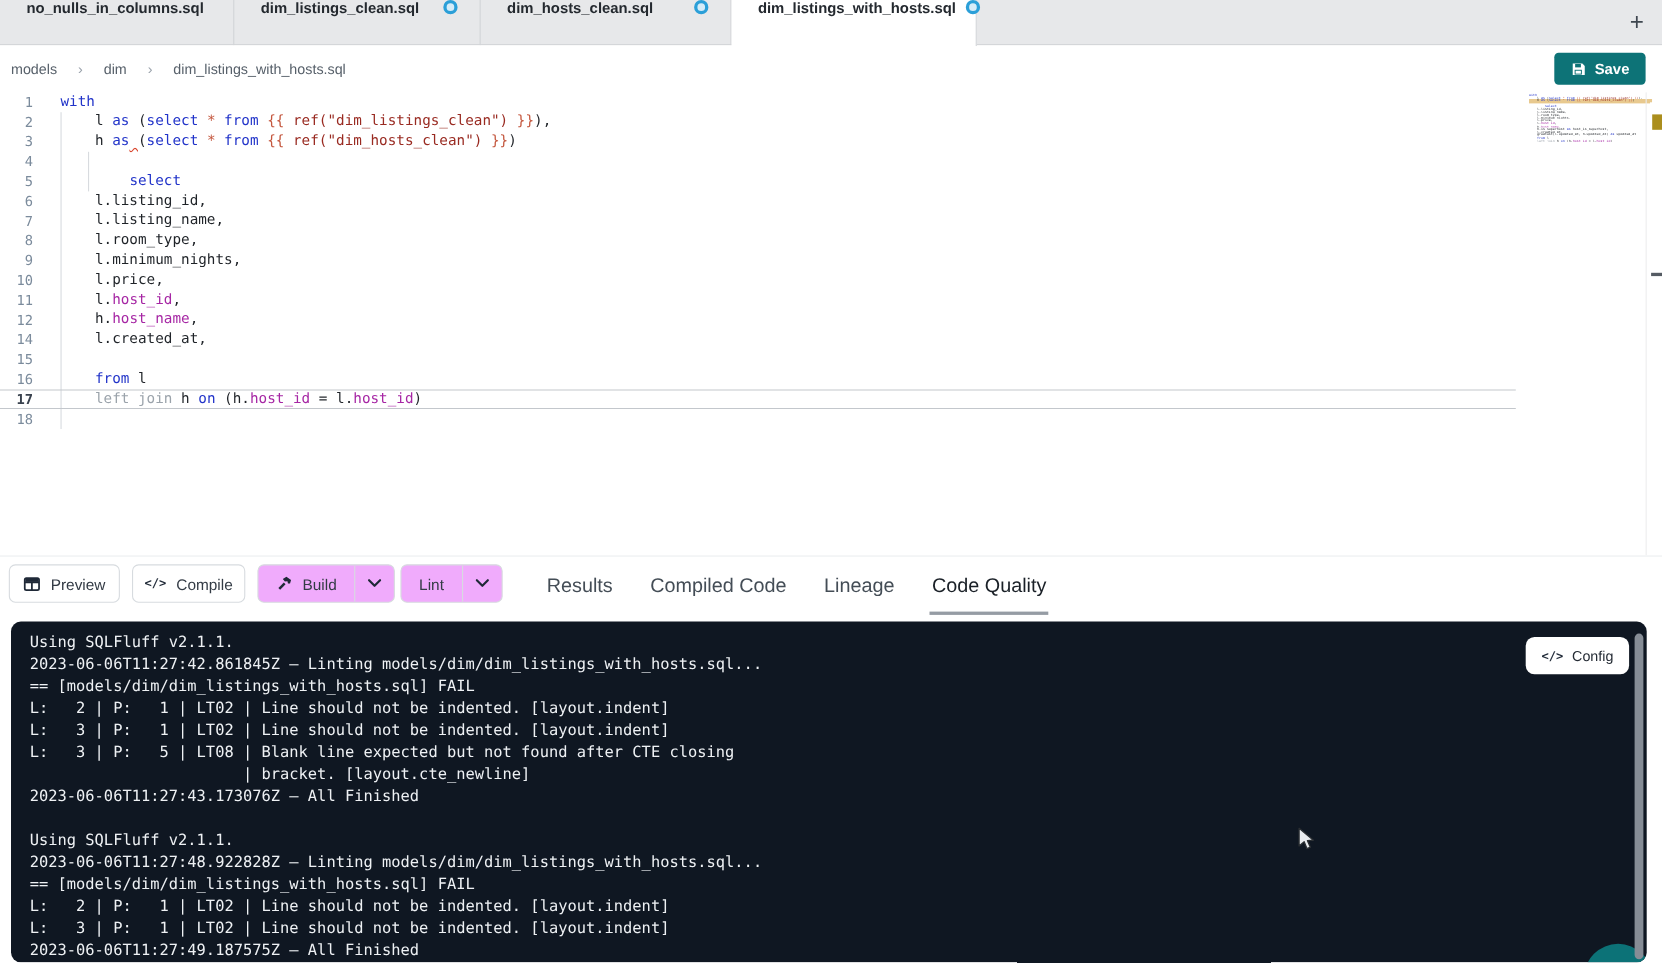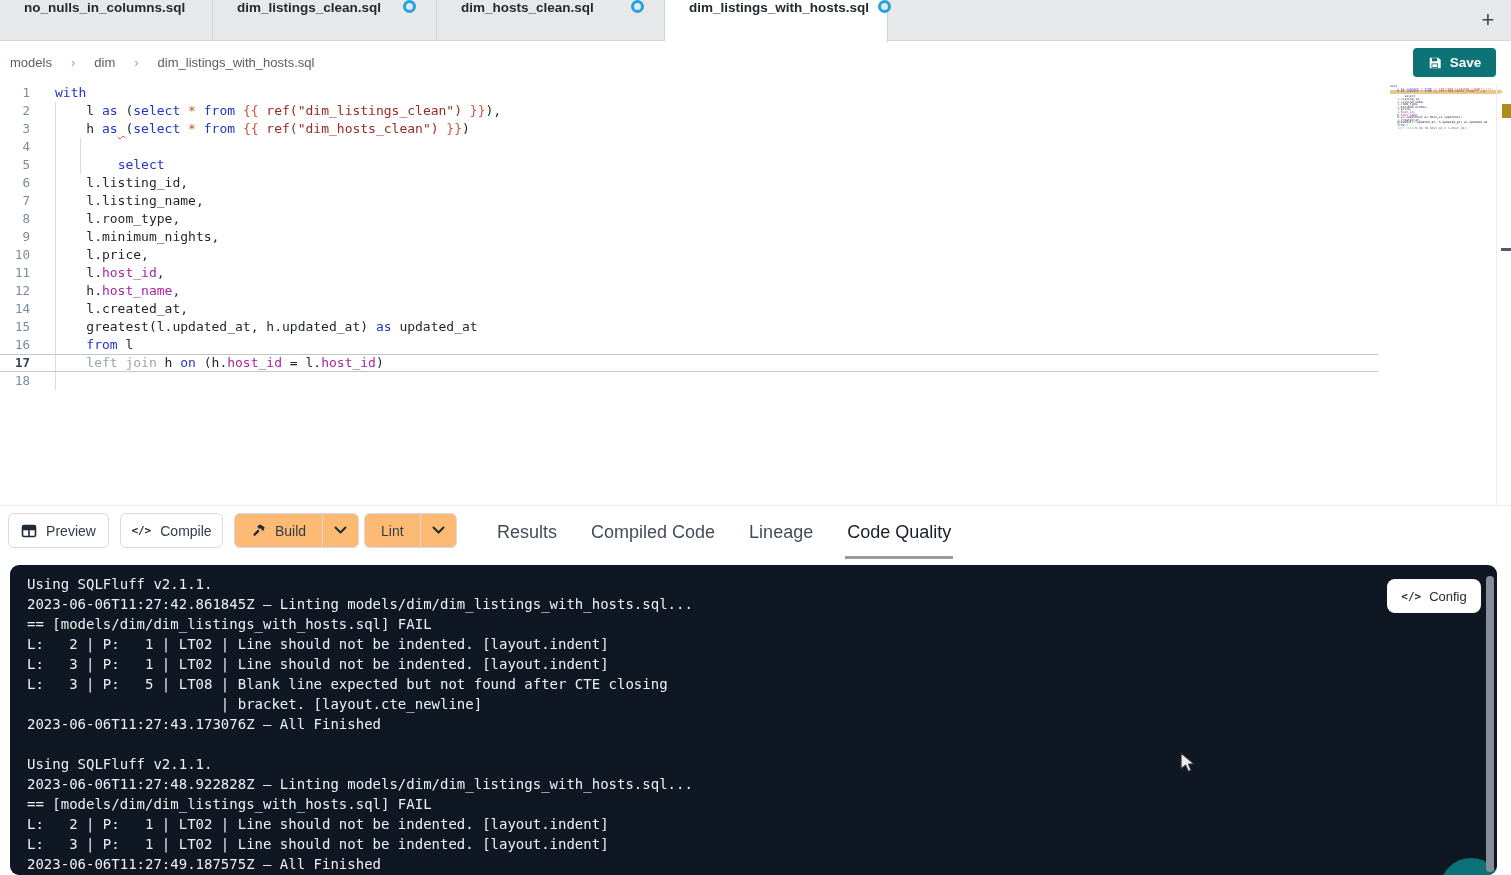--- a/index.html
+++ b/index.html
@@ -53,21 +53,21 @@
   .scrollrail { position:absolute; left:1496px; top:0; width:15px; height:421px; border-left:1px solid #ededee; }
   .mark-warn { position:absolute; left:1502px; top:20px; width:9px; height:14px; background:#ab8e1d; }
   .mark-pos  { position:absolute; left:1501px; top:164px; width:10px; height:3px; background:#555b63; }
   
   .bottombar { position:absolute; left:0; top:505px; width:1511px; height:60px; background:#fff;
     border-top:1px solid #eceef0; }
   .btn { position:absolute; top:7px; height:35px; background:#fff; border:1px solid #d7dbdf; border-radius:6px;
     display:flex; align-items:center; justify-content:center; gap:9px; font-size:14px; font-weight:500;
     color:#333b45; cursor:pointer; font-family:"Liberation Sans",sans-serif; }
   .split { position:absolute; top:7px; height:35px; display:flex; border:1px solid #d7dbdf; border-radius:6px;
-    background:#fdba74; overflow:hidden; }
+    background:#f0abfc; overflow:hidden; }
   .split .main { display:flex; align-items:center; gap:9px; padding:0 16px; font-size:14px; font-weight:500;
     color:#333b45; cursor:pointer; }
   .split .chev { width:36px; display:flex; align-items:center; justify-content:center;
     border-left:1px solid #d7dbdf; cursor:pointer; }
   .panel-tabs { position:absolute; left:495px; top:7px; display:flex; gap:30px; }
   .ptab { padding:9px 2px 13px; font-size:18px; color:#444d56; border-bottom:3px solid transparent; cursor:pointer; }
   .ptab.active { color:#1a2027; font-weight:500; border-bottom-color:#959ca4; }
   
   .terminal { position:absolute; left:10px; top:565px; width:1487px; height:310px; background:#0f1722;
     border-radius:9px; overflow:hidden; }
@@ -137,21 +137,21 @@
         <div class="ed-row"><span class="ln">4</span><span class="code"></span></div>
         <div class="ed-row"><span class="ln">5</span><span class="code"><span class="tk-pl">        </span><span class="tk-kw">select</span></span></div>
         <div class="ed-row"><span class="ln">6</span><span class="code"><span class="tk-pl">    l.listing_id,</span></span></div>
         <div class="ed-row"><span class="ln">7</span><span class="code"><span class="tk-pl">    l.listing_name,</span></span></div>
         <div class="ed-row"><span class="ln">8</span><span class="code"><span class="tk-pl">    l.room_type,</span></span></div>
         <div class="ed-row"><span class="ln">9</span><span class="code"><span class="tk-pl">    l.minimum_nights,</span></span></div>
         <div class="ed-row"><span class="ln">10</span><span class="code"><span class="tk-pl">    l.price,</span></span></div>
         <div class="ed-row"><span class="ln">11</span><span class="code"><span class="tk-pl">    l.</span><span class="tk-vr">host_id</span><span class="tk-pl">,</span></span></div>
         <div class="ed-row"><span class="ln">12</span><span class="code"><span class="tk-pl">    h.</span><span class="tk-vr">host_name</span><span class="tk-pl">,</span></span></div>
         <div class="ed-row"><span class="ln">14</span><span class="code"><span class="tk-pl">    l.created_at,</span></span></div>
-        <div class="ed-row"><span class="ln">15</span><span class="code"><span class="tk-pl">    greatest(l.updated_at, h.updated_at) </span><span class="tk-kw">as</span><span class="tk-pl"> updated_at</span></span></div>
+        <div class="ed-row"><span class="ln">15</span></div>
         <div class="ed-row"><span class="ln">16</span><span class="code"><span class="tk-pl">    </span><span class="tk-kw">from</span><span class="tk-pl"> l</span></span></div>
         <div class="ed-row active"><span class="ln">17</span><span class="code"><span class="tk-pl">    </span><span class="tk-gr">left join</span><span class="tk-pl"> h </span><span class="tk-kw">on</span><span class="tk-pl"> (h.</span><span class="tk-vr">host_id</span><span class="tk-pl"> = l.</span><span class="tk-vr">host_id</span><span class="tk-pl">)</span></span></div>
         <div class="ed-row"><span class="ln">18</span><span class="code"></span></div>
       </div>
     <div class="warnband"></div>
     <div class="minimap">
       <div>
           <div class="mm-row"><span class="tk-kw">with</span></div>
           <div class="mm-row"><span class="tk-pl">    l </span><span class="tk-kw">as</span><span class="tk-pl"> (</span><span class="tk-kw">select</span><span class="tk-pl"> </span><span class="tk-jj">*</span><span class="tk-pl"> </span><span class="tk-kw">from</span><span class="tk-pl"> </span><span class="tk-jj">{{ </span><span class="tk-st">ref("dim_listings_clean")</span><span class="tk-jj"> }}</span><span class="tk-pl">),</span></div>
           <div class="mm-row warn"><span class="tk-pl">    h </span><span class="tk-kw">as</span><span class="tk-pl"> </span><span class="tk-pl">(</span><span class="tk-kw">select</span><span class="tk-pl"> </span><span class="tk-jj">*</span><span class="tk-pl"> </span><span class="tk-kw">from</span><span class="tk-pl"> </span><span class="tk-jj">{{ </span><span class="tk-st">ref("dim_hosts_clean")</span><span class="tk-jj"> }}</span><span class="tk-pl">)</span></div>

